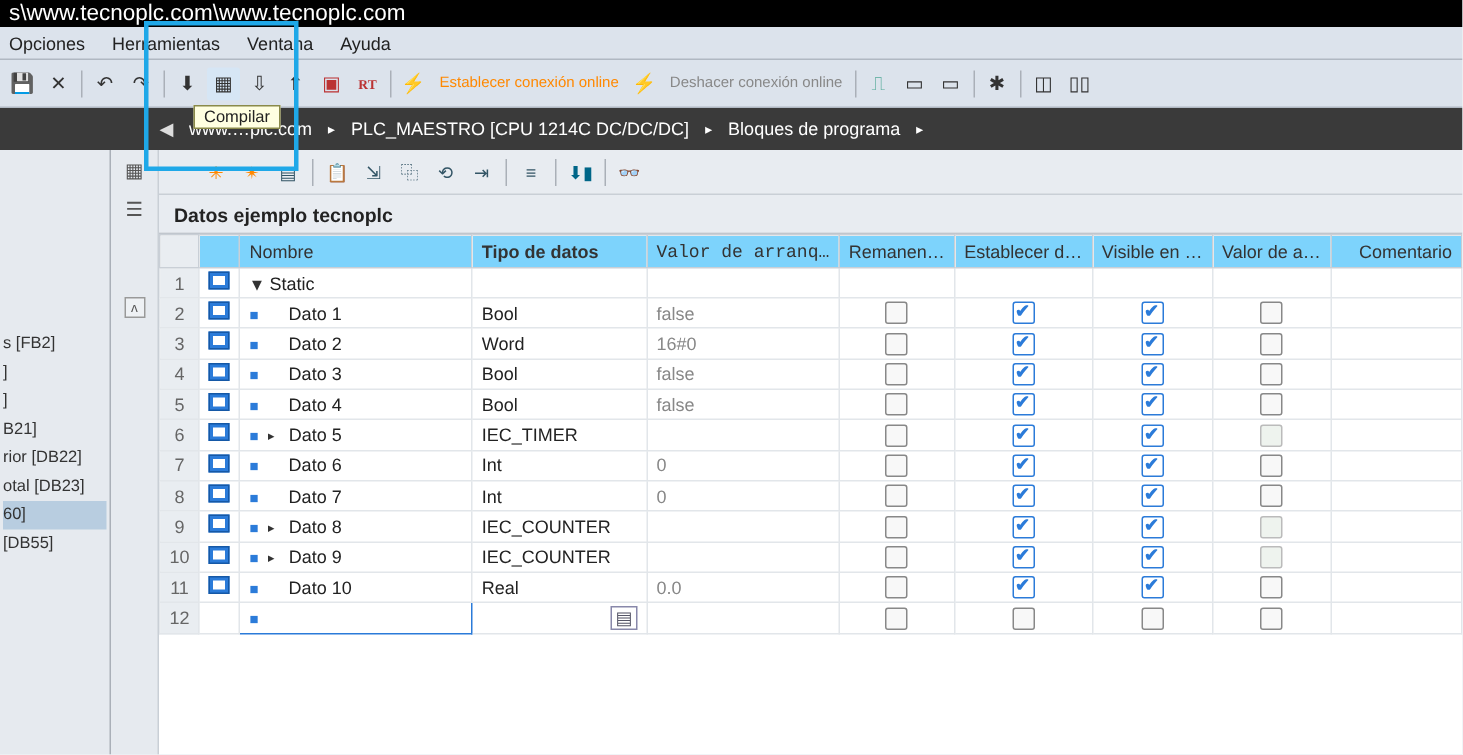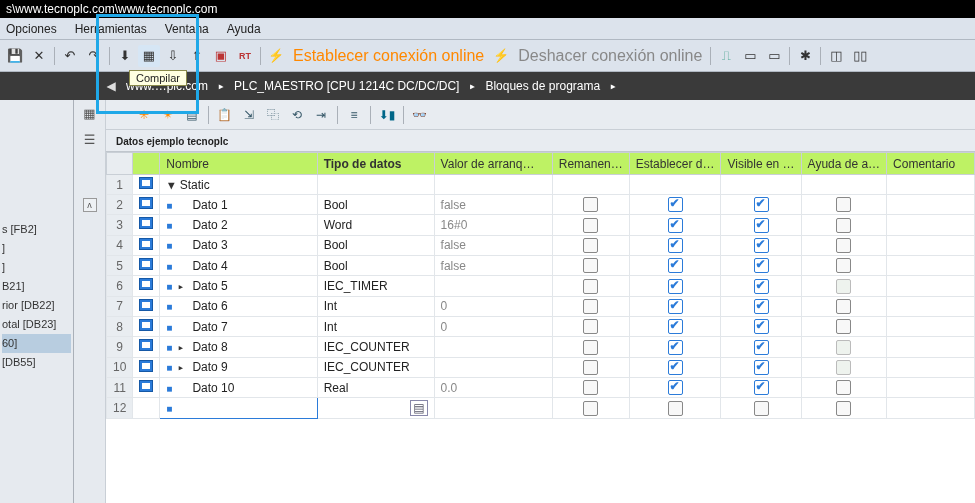--- a/index.html
+++ b/index.html
@@ -1,43 +1,43 @@
 <!DOCTYPE html>
 <html><head>
 <meta charset="utf-8">
 <style>
 * { box-sizing: border-box; margin: 0; padding: 0; }
 body { font-family: "Segoe UI", Tahoma, sans-serif; font-size: 12px; background: #dfe5eb; width: 975px; height: 503px; overflow: hidden; position: relative; }
-.titlebar { background: #000; color: #fff; height: 18px; line-height: 18px; padding: 0 6px; font-size: 12px; }
+.titlebar { background: #000; color: #fff; height: 18px; line-height: 18px; padding: 0 6px; font-size: 15px; }
 .menubar { background: #dce3ec; height: 22px; display: flex; align-items: center; padding: 0 6px; gap: 18px; border-bottom: 1px solid #b0b8c2; }
 .menubar span { font-size: 12px; color: #222; cursor: default; }
 .toolbar { background: #dce3ec; height: 32px; display: flex; align-items: center; padding: 0 4px; gap: 2px; border-bottom: 1px solid #b0b8c2; position: relative; }
 .tb-btn { width: 22px; height: 22px; display: flex; align-items: center; justify-content: center; font-size: 13px; color: #333; cursor: default; border-radius: 2px; }
 .tb-sep { width: 1px; height: 18px; background: #aab0b8; margin: 0 2px; }
-.tb-link { font-size: 16px; margin: 0 4px; }
+.tb-link { font-size: 10px; margin: 0 4px; }
 .online { color: #ff8800; }
 .offline { color: #888; }
 .breadcrumb { background: #3a3a3a; color: #fff; height: 28px; display: flex; align-items: center; padding: 0 4px; gap: 6px; font-size: 12px; font-weight: 500; }
 .bc-arrow { color: #fff; width: 14px; text-align: center; font-family: monospace; }
 .bc-nav { width: 18px; height: 18px; display:flex;align-items:center;justify-content:center;color:#ddd; }
 .workspace { display: flex; height: calc(503px - 18px - 22px - 32px - 28px); }
 .leftcol { width: 74px; background: #e6eaef; border-right: 1px solid #aab0b8; display:flex; flex-direction:column; }
 .tree { font-size: 11px; padding: 120px 2px 0 2px; color: #333; line-height: 19px; }
 .tree div { white-space: nowrap; overflow: hidden; }
 .tree .sel { background: #b8cde0; }
 .main { flex: 1; background: #e8ecf1; display: flex; flex-direction: column; position: relative; }
 .editor-gutter { width: 32px; background: #e6eaef; border-right:1px solid #c9cfd6; position:absolute; left:0; top:0;bottom:0; display:flex; flex-direction:column; gap:10px; padding-top:6px; align-items:center;}
 .eg-icon { width:16px; height:16px; font-size:13px; color:#555; text-align:center; }
 .main-inner { margin-left: 32px; display:flex; flex-direction:column; height:100%; }
 .edit-toolbar { height: 30px; display:flex; align-items:center; gap:4px; padding: 0 6px; border-bottom: 1px solid #c9cfd6; }
 .et-btn { width:20px;height:20px;display:flex;align-items:center;justify-content:center;font-size:12px;color:#356; }
-.block-title { font-weight: bold; font-size: 10px; padding: 6px 10px 4px; color: #222; }
+.block-title { font-weight: bold; font-size: 13px; padding: 6px 10px 4px; color: #222; }
 .grid { background:#fff; border-top:1px solid #c0c6cd; overflow:auto; flex:1; }
 table { border-collapse: collapse; width: 100%; }
-th { background:#bef264; font-weight:normal; text-align:left; border:1px solid #c9cfd6; padding: 3px 6px; font-size:12px; color:#333; height:22px; white-space:nowrap; overflow:hidden; }
+th { background:#7dd3fc; font-weight:normal; text-align:left; border:1px solid #c9cfd6; padding: 3px 6px; font-size:12px; color:#333; height:22px; white-space:nowrap; overflow:hidden; }
 td { border:1px solid #e2e6ea; padding: 2px 6px; height:20px; font-size:12px; color:#222; white-space:nowrap; }
 .rownum { background:#e9edf1; text-align:center; width:26px; color:#666; }
 .icon-cell { width:26px; text-align:center; }
 .db-ico { display:inline-block;width:14px;height:12px;background:#2b7bd9;border:1px solid #1558a6;position:relative; }
 .db-ico::after{content:"";position:absolute;left:2px;top:2px;width:8px;height:6px;background:#fff;}
 .bullet { color:#2b7bd9; font-size:10px; }
 .expand { color:#333; font-family:monospace; font-size:11px; display:inline-block;width:10px;text-align:center;}
 .startval { color:#888; }
 .chk { width:15px;height:15px;border:1px solid #888;background:#f8f8f8;display:inline-block;border-radius:2px;vertical-align:middle;position:relative; }
 .chk.on { background:#fff; border-color:#2b7bd9; }
@@ -45,22 +45,22 @@
 .chk.pale { background:#eef3ee; border-color:#bbb; }
 .chkcell { text-align:center; }
 .addrow { color:#888; }
 .addrow .nombre-td { border:1px solid #2b7bd9; background:#fff; }
 .highlight-box { position:absolute; border:3px solid #1fa8e8; left:96px; top:14px; width:103px; height:100px; z-index:50; pointer-events:none; }
 .tooltip { position:absolute; left:129px; top:70px; background:#ffffe1; border:1px solid #8a8a4a; padding:1px 6px; font-size:11px; color:#222; z-index:60; }
 .scroll-up { width:14px; height:14px; border:1px solid #999;background:#eef1f4; font-size:9px; text-align:center;line-height:12px;color:#555;}
 .col-cb{width:70px;margin-left:12px;}
 .col-name{width:170px;}
 .col-tipo{width:120px;font-weight:bold;}
-.col-val{width:120px;}
-.col-com{width:90px;}
+.col-val{width:120px;font-family:Liberation Mono, monospace;}
+.col-com{width:90px;text-align:right;}
 </style>
 </head>
 <body>
 
 <div class="highlight-box"></div>
 <div class="tooltip">Compilar</div>
 
 <div class="titlebar">s\www.tecnoplc.com\www.tecnoplc.com</div>
 
 <div class="menubar">
@@ -75,21 +75,21 @@
   <div class="tb-btn">✕</div>
   <div class="tb-sep"></div>
   <div class="tb-btn">↶</div>
   <div class="tb-btn">↷</div>
   <div class="tb-sep"></div>
   <div class="tb-btn">⬇</div>
   <div class="tb-btn" style="background:#d6e6f5;">▦</div>
   <div class="tb-btn">⇩</div>
   <div class="tb-btn">⬆</div>
   <div class="tb-btn" style="color:#b33;">▣</div>
-  <div class="tb-btn" style="color:#b33;font-size:9px;font-weight:bold;">RT</div>
+  <div class="tb-btn" style="color:#b33;font-size:9px;font-weight:bold;font-family:Liberation Serif, serif;">RT</div>
   <div class="tb-sep"></div>
   <div class="tb-btn" style="color:#ff8800;">⚡</div>
   <span class="tb-link online">Establecer conexión online</span>
   <div class="tb-btn" style="color:#999;">⚡</div>
   <span class="tb-link offline">Deshacer conexión online</span>
   <div class="tb-sep"></div>
   <div class="tb-btn" style="color:#5a9;">⎍</div>
   <div class="tb-btn">▭</div>
   <div class="tb-btn">▭</div>
   <div class="tb-sep"></div>
@@ -163,21 +163,21 @@
           <thead>
               <tr>
             <th class="rownum"></th>
                 <th class="icon-cell"></th>
             <th class="col-name">Nombre</th>
             <th class="col-tipo">Tipo de datos</th>
             <th class="col-val">Valor de arranq…</th>
             <th class="col-cb">Remanen…</th>
             <th class="col-cb">Establecer d…</th>
             <th class="col-cb">Visible en …</th>
-            <th class="col-cb">Ayuda de a…</th>
+            <th class="col-cb">Valor de a…</th>
             <th class="col-com">Comentario</th>
           </tr>
             </thead>
           <tbody id="tbody">
               <tr>
                 <td class="rownum">1</td>
                 <td class="icon-cell"><span class="db-ico"></span></td>
                 <td class=""><span class="expand">▼</span> Static</td>
                 <td></td>
                 <td class="startval"></td>

